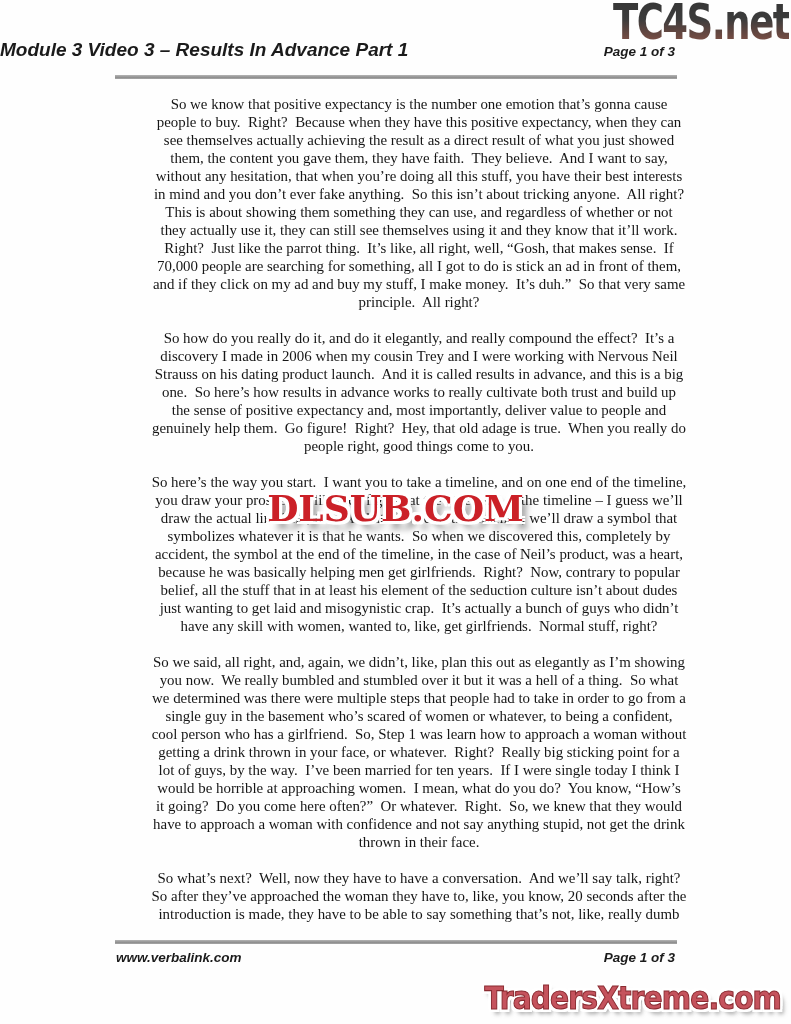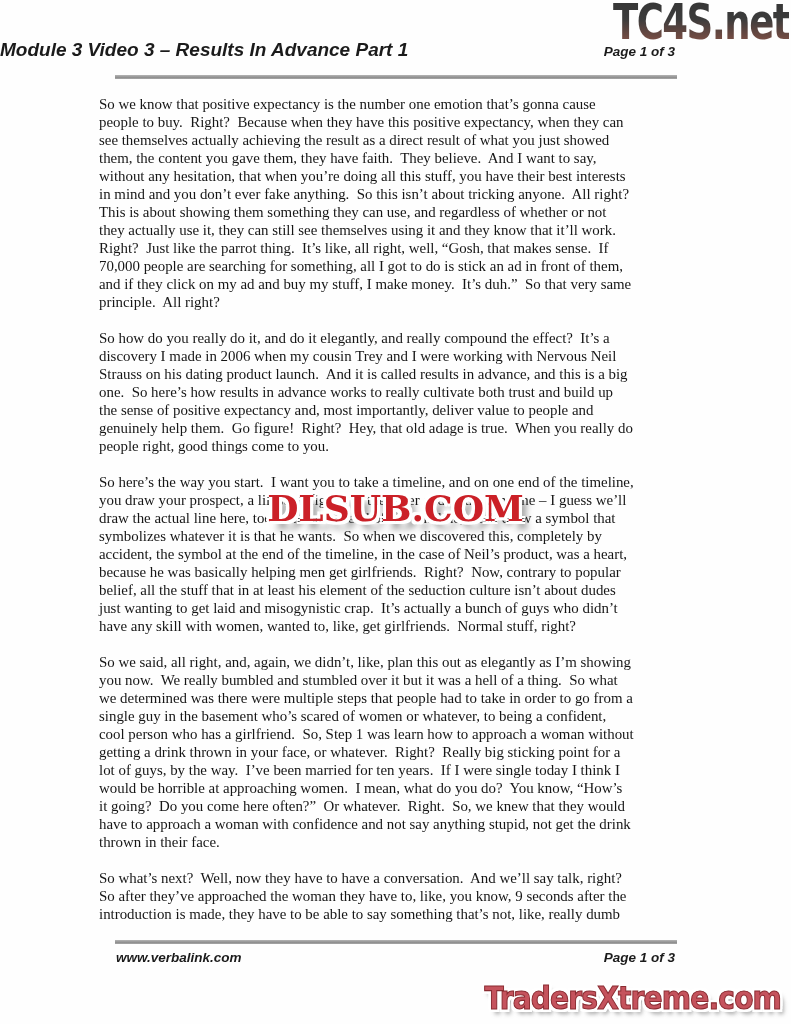--- a/index.html
+++ b/index.html
@@ -67,20 +67,21 @@
 
   
   .body-text {
     position: absolute;
     top: 95px;
     left: 99px;
     width: 640px;
     font-size: 14.9px;
     line-height: 18px;
     color: #161616;
+    text-align: center;
   }
   .body-text p {
     margin: 0 0 18px 0;
     white-space: pre;
   }
 
   
   .watermark {
     position: absolute;
     top: 487px;
@@ -193,21 +194,21 @@
 we determined was there were multiple steps that people had to take in order to go from a
 single guy in the basement who’s scared of women or whatever, to being a confident,
 cool person who has a girlfriend.  So, Step 1 was learn how to approach a woman without
 getting a drink thrown in your face, or whatever.  Right?  Really big sticking point for a
 lot of guys, by the way.  I’ve been married for ten years.  If I were single today I think I
 would be horrible at approaching women.  I mean, what do you do?  You know, “How’s
 it going?  Do you come here often?”  Or whatever.  Right.  So, we knew that they would
 have to approach a woman with confidence and not say anything stupid, not get the drink
 thrown in their face.</p>
     <p>So what’s next?  Well, now they have to have a conversation.  And we’ll say talk, right?
-So after they’ve approached the woman they have to, like, you know, 9 seconds after the
+So after they’ve approached the woman they have to, like, you know, 20 seconds after the
 introduction is made, they have to be able to say something that’s not, like, really dumb</p>
   </div>
 
   <div class="watermark">DLSUB.COM</div>
 
   <div class="rule rule-bottom"></div>
   <div class="footer-site">www.verbalink.com</div>
   <div class="footer-pageno">Page 1 of 3</div>
 
   <div class="traders-logo">TradersXtreme.com</div>

